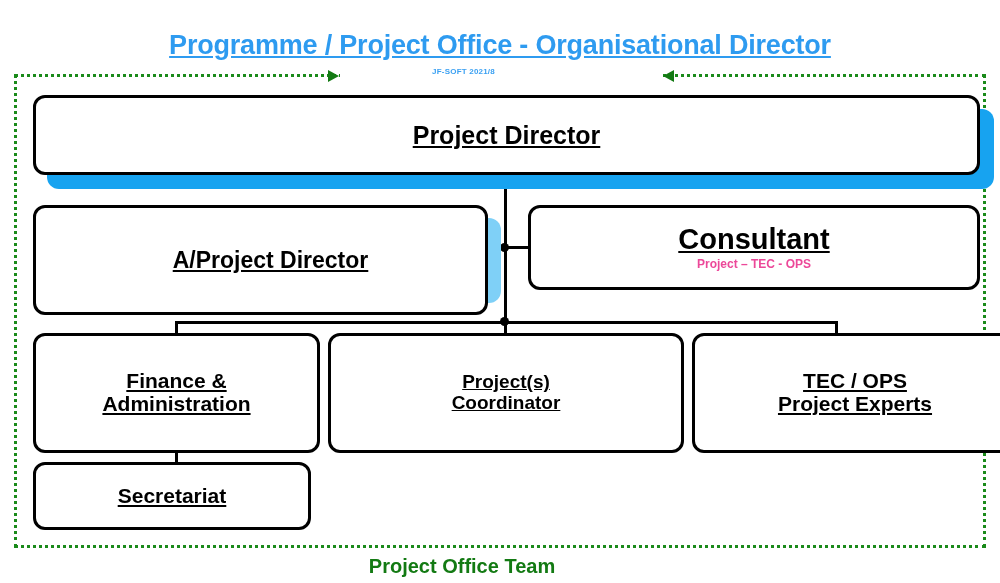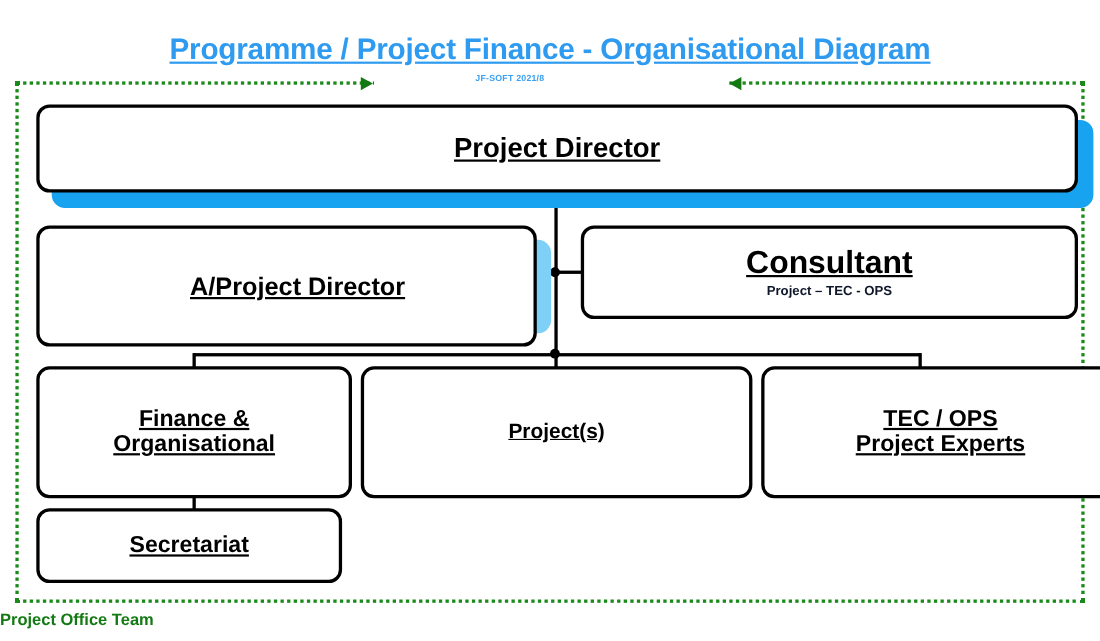--- a/index.html
+++ b/index.html
@@ -36,21 +36,22 @@
     width: 972px;
     height: 474px;
     border: 3px dotted #1A8A1A;
   }
 
   .frame-caption {
     position: absolute;
     top: 555px;
     left: 0;
     width: 924px;
-    font-size: 15px;
+    text-align: center;
+    font-size: 20px;
     font-weight: bold;
     color: #137A13;
   }
 
   
   .watermark {
     position: absolute;
     top: 67px;
     left: 0;
     width: 927px;
@@ -117,21 +118,21 @@
 
   .node .ttl {
     font-weight: bold;
     text-decoration: underline;
     color: #000000;
     line-height: 1.08;
   }
   .node .sub {
     font-weight: bold;
     font-size: 12px;
-    color: #0f172a;
+    color: #ec4899;
     margin-top: 2px;
   }
 
   
   .shade {
     position: absolute;
     border-radius: 12px;
     z-index: 1;
   }
 
@@ -155,21 +156,21 @@
 
   #box-experts { left: 692px; top: 333px; width: 326px; height: 120px; }
   #box-experts .ttl { font-size: 21px; }
 
   #box-secretariat { left: 33px; top: 462px; width: 278px; height: 68px; }
   #box-secretariat .ttl { font-size: 21px; }
 </style>
 </head>
 <body>
 
-<div class="title">Programme / Project Finance - Organisational Diagram</div>
+<div class="title">Programme / Project Office - Organisational Director</div>
 
 <div class="team-frame"></div>
 
 <div class="edge-gap gap-left"></div>
 <div class="tri tri-right"></div>
 <div class="tri tri-left"></div>
 
 <div class="watermark">JF-SOFT 2021/8</div>
 
 <div class="line vline" style="left:504px; top:175px; height:148px;"></div>
@@ -199,25 +200,26 @@
   <div class="ttl">A/Project Director</div>
 </div>
 
 <div class="node" id="box-consultant">
   <div class="ttl">Consultant</div>
   <div class="sub">Project – TEC - OPS</div>
 </div>
 
 <div class="node" id="box-finance">
   <div class="ttl">Finance &amp;</div>
-  <div class="ttl">Organisational</div>
+  <div class="ttl">Administration</div>
 </div>
 
 <div class="node" id="box-coordinator">
   <div class="ttl">Project(s)</div>
+  <div class="ttl">Coordinator</div>
 </div>
 
 <div class="node" id="box-experts">
   <div class="ttl">TEC / OPS</div>
   <div class="ttl">Project Experts</div>
 </div>
 
 <div class="node" id="box-secretariat">
   <div class="ttl">Secretariat</div>
 </div>

